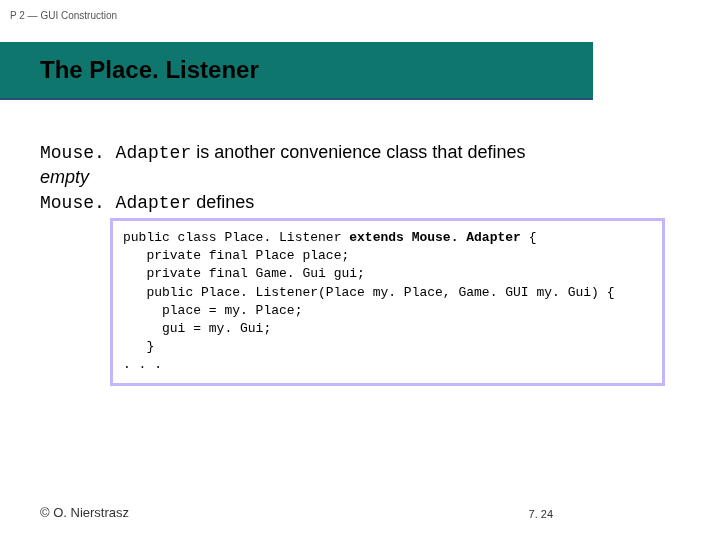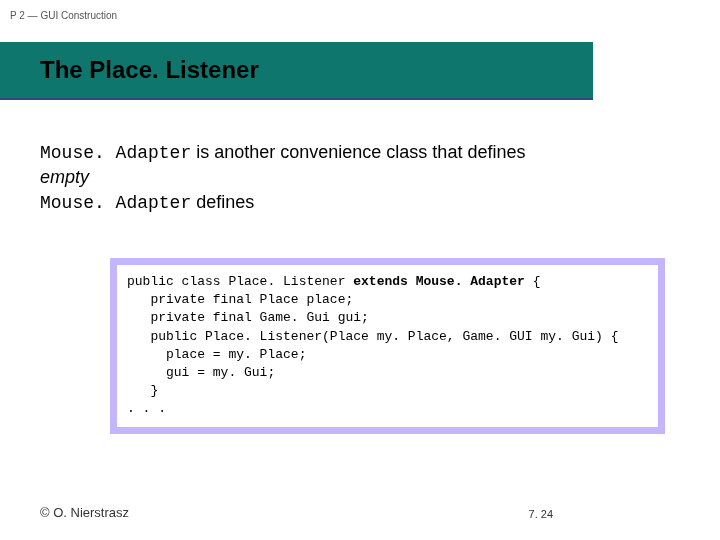--- a/index.html
+++ b/index.html
@@ -5,21 +5,21 @@
   * { margin: 0; padding: 0; box-sizing: border-box; }
   html, body { width: 720px; height: 540px; font-family: Arial, Helvetica, sans-serif; background: #fff; color: #000; }
   .slide { position: relative; width: 593px; height: 540px; }
   .topic { position: absolute; top: 10px; left: 10px; font-size: 10px; color: #555; }
   .title-bar { position: absolute; top: 42px; left: 0; right: 0; background: #0f766e; padding: 14px 0 14px 40px; }
   .title-bar h1 { font-size: 24px; font-weight: bold; color: #000; }
   .rule { position: absolute; top: 98px; left: 0; right: 0; height: 2px; background: #2b4a7a; }
   .intro { position: absolute; top: 140px; left: 40px; right: 51px; font-size: 18px; line-height: 1.35; }
   .mono { font-family: "Courier New", Courier, monospace; }
   .ital { font-style: italic; }
-  .codebox { position: absolute; top: 218px; left: 110px; width: 555px; border: 7px solid #c4b5fd; padding: 8px 10px; font-family: "Courier New", Courier, monospace; font-size: 13px; line-height: 1.4; white-space: pre; margin-top: 40px; }
+  .codebox { position: absolute; top: 218px; left: 110px; width: 555px; border: 3px solid #c4b5fd; padding: 8px 10px; font-family: "Courier New", Courier, monospace; font-size: 13px; line-height: 1.4; white-space: pre; }
   .kw { font-weight: bold; }
   .footer-left { position: absolute; bottom: 20px; left: 40px; font-size: 13px; color: #333; }
   .footer-right { position: absolute; bottom: 20px; right: 40px; font-size: 11px; color: #333; margin-left: 28px; }
 </style>
 </head>
 <body>
 
 <div class="slide">
 
   <div class="topic">P 2 — GUI Construction</div>

